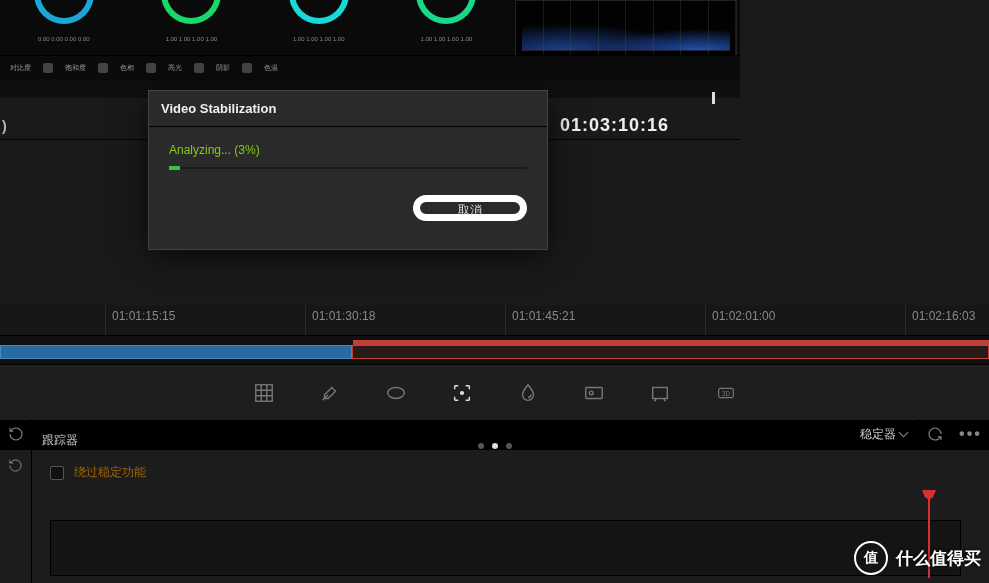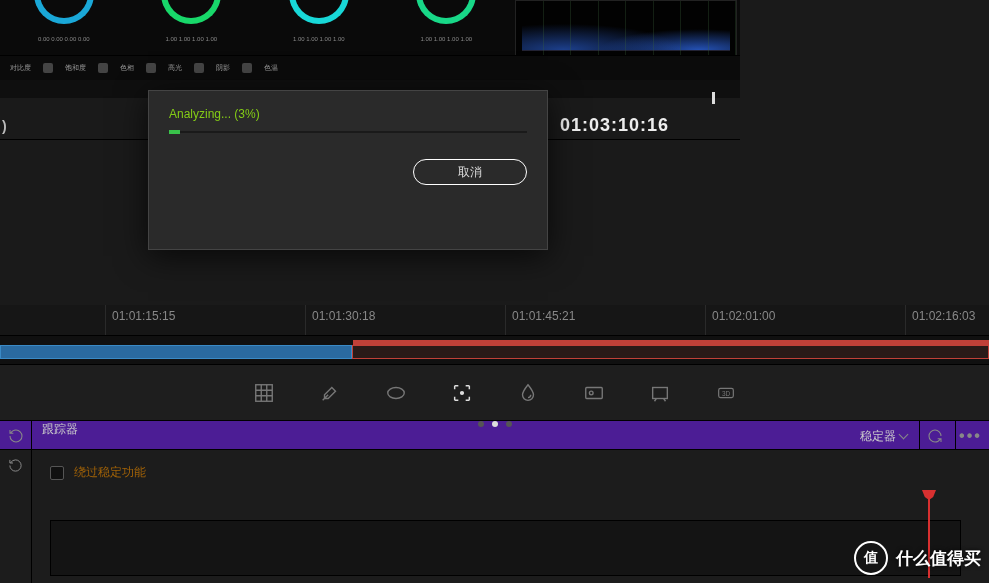--- a/index.html
+++ b/index.html
@@ -48,21 +48,21 @@
   .clip-b { position:absolute; top:345px; left:352px; right:0; height:14px; background:#2a1a18; border:1px solid #c04038;}
   .clip-b-top {position:absolute; top:340px; left:353px; right:0; height:5px; background:#c04038;}
 
   
   .tools-row { position:absolute; top:365px; left:0; width:989px; height:55px; background:#1e1e1e; display:flex; align-items:center; justify-content:center; gap:38px;}
   .tool-btn { width:28px; height:28px; display:flex; align-items:center; justify-content:center; color:#777; cursor:pointer;}
   .tool-btn.active { color:#ddd; }
   .tool-btn svg { width:22px; height:22px; }
 
   
-  .panel-hdr { position:absolute; top:420px; left:0; width:989px; height:30px; background:#4c1d95; border-top:1px solid #000; border-bottom:1px solid #000; display:flex; align-items:flex-start;}
+  .panel-hdr { position:absolute; top:420px; left:0; width:989px; height:30px; background:#000000; border-top:1px solid #000; border-bottom:1px solid #000; display:flex; align-items:flex-end;}
   .hdr-back { width:32px; height:30px; display:flex; align-items:center;justify-content:center; border-right:1px solid #000; color:#888; cursor:pointer;}
   .hdr-title { padding:0 10px; font-size:12px; color:#ccc; }
   .hdr-dots { position:absolute; left:50%; transform:translateX(-50%); display:flex; gap:8px;}
   .hdr-dot { width:6px; height:6px; border-radius:50%; background:#555;}
   .hdr-dot.on { background:#ddd;}
   .hdr-right { margin-left:auto; display:flex; align-items:center; gap:6px; padding-right:4px;}
   .hdr-dd { font-size:12px; color:#ccc; display:flex;align-items:center; gap:4px; cursor:pointer; padding:0 6px;}
   .hdr-ico { width:30px; height:30px; display:flex; align-items:center;justify-content:center; color:#888; cursor:pointer; border-left:1px solid #000;}
   .hdr-menu { width:30px;height:30px;display:flex;align-items:center;justify-content:center;color:#888;cursor:pointer;border-left:1px solid #000; letter-spacing:2px; font-weight:bold;}
 
@@ -83,21 +83,21 @@
   .playhead::before { content:""; position:absolute; top:-4px; left:-6px; width:14px; height:10px; background:#d83030; clip-path: polygon(0 0,100% 0,80% 70%,50% 100%,20% 70%); }
 
   
   .dialog { position:absolute; top:90px; left:148px; width:400px; height:160px; background:#2a2a2a; border:1px solid #444; box-shadow:0 6px 30px rgba(0,0,0,.7);}
   .dialog-title { padding:10px 12px; font-size:13px; font-weight:600; color:#eee; border-bottom:1px solid #000;}
   .dialog-body { padding:16px 20px 10px 20px;}
   .dlg-status { font-size:12px; color:#84cc16; margin-bottom:10px;}
   .dlg-prog { width:100%; height:2px; background:#1a1a1a; position:relative;}
   .dlg-prog-bar { position:absolute; top:-1px; left:0; height:4px; background:#39c24a; width:3%;}
   .dlg-btnrow { display:flex; justify-content:flex-end; padding:16px 20px;}
-  .dlg-cancel { width:114px; height:26px; border:1px solid #ffffff; border-radius:13px; background:transparent; color:#ddd; font-size:12px; cursor:pointer;}
+  .dlg-cancel { width:114px; height:26px; border:7px solid #ffffff; border-radius:13px; background:transparent; color:#ddd; font-size:12px; cursor:pointer;}
 
   
   .watermark { position:absolute; bottom:8px; right:8px; display:flex; align-items:center; gap:8px;}
   .wm-badge { width:34px;height:34px;border-radius:50%;border:2px solid #fff; display:flex;align-items:center;justify-content:center; color:#fff; font-size:14px; font-weight:bold;}
   .wm-text { color:#fff; font-size:17px; font-weight:700; text-shadow:0 0 4px #000;}
 
   .chev::after{content:"";display:inline-block;width:6px;height:6px;border-right:1.5px solid #888;border-bottom:1.5px solid #888;transform:rotate(45deg);margin-bottom:2px;}
 </style>
 </head>
 <body>
@@ -258,20 +258,21 @@
   <div class="bypass-row">
     <div class="chk"></div>
     <span>绕过稳定功能</span>
   </div>
 
   <div class="kf-track"></div>
   <div class="playhead" style="left:896px"></div>
 </div>
 
 <div class="dialog">
+  <div class="dialog-title">Video Stabilization</div>
   <div class="dialog-body">
     <div class="dlg-status">Analyzing... (3%)</div>
     <div class="dlg-prog">
       <div class="dlg-prog-bar" style="width: 3%;"></div>
     </div>
   </div>
   <div class="dlg-btnrow">
     <button class="dlg-cancel">取消</button>
   </div>
 </div>

